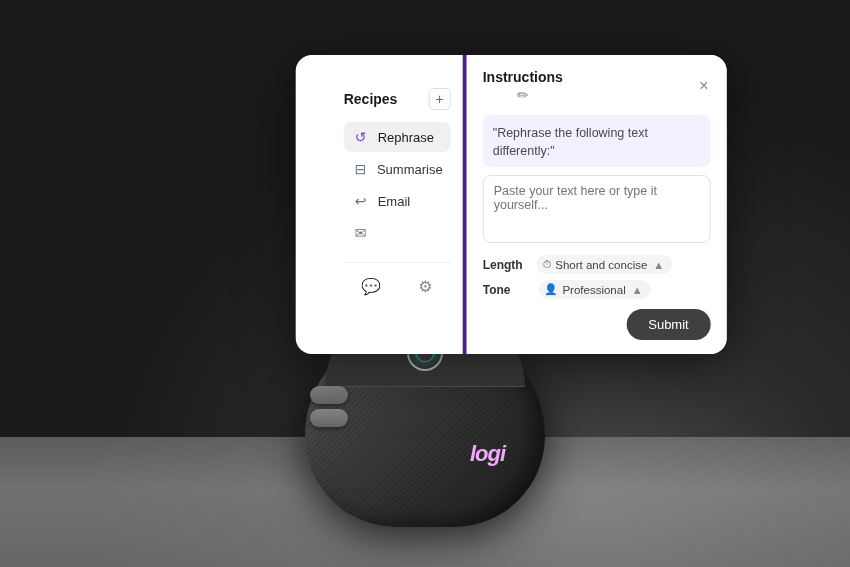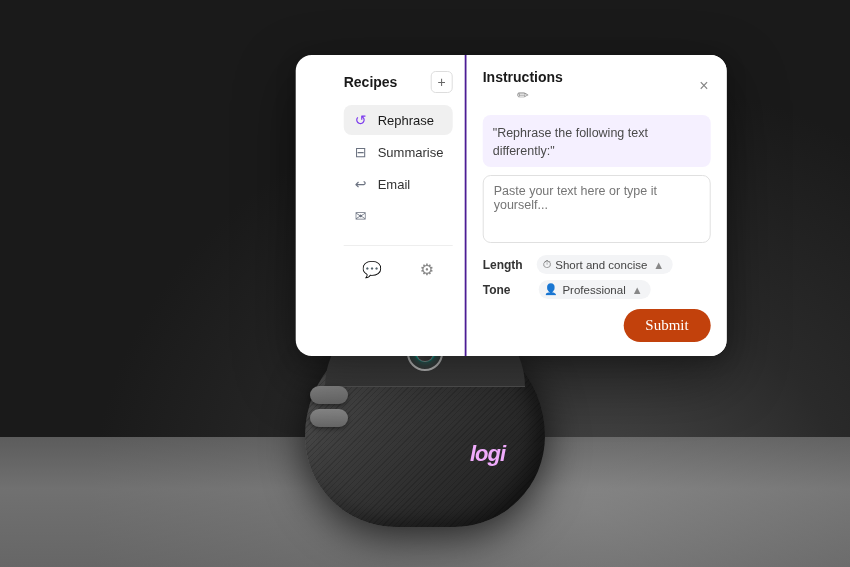--- a/index.html
+++ b/index.html
@@ -163,22 +163,22 @@
       background: #fff;
       border-radius: 16px;
       box-shadow: 0 20px 60px rgba(0,0,0,0.4), 0 4px 20px rgba(0,0,0,0.2);
       overflow: hidden;
       min-width: 390px;
     }
 
     
     .recipes-panel {
       width: 135px;
-      padding: 16px 12px;
-      border-right: 2px solid #4c1d95;
+      padding: 33px 12px;
+      border-right: 4px solid #4c1d95;
       background: #fff;
       margin-left: 36px;
     }
 
     .recipes-header {
       display: flex;
       align-items: center;
       justify-content: space-between;
       margin-bottom: 12px;
     }
@@ -371,29 +371,29 @@
       gap: 20px;
       margin-bottom: 10px;
     }
 
     .submit-row {
       display: flex;
       justify-content: flex-end;
     }
 
     .submit-btn {
-      background: #c2410c;
+      background: #404040;
       color: #fff;
       border: none;
       border-radius: 20px;
       padding: 8px 22px;
-      font-size: 15px;
+      font-size: 13px;
       font-weight: 500;
       cursor: pointer;
-      font-family: Liberation Serif, serif;
+      font-family: Liberation Sans, sans-serif;
     }
 
     
     .table-surface {
       position: absolute;
       bottom: 0;
       left: 0;
       right: 0;
       height: 130px;
       background: linear-gradient(180deg, #888 0%, #aaa 40%, #999 100%);

